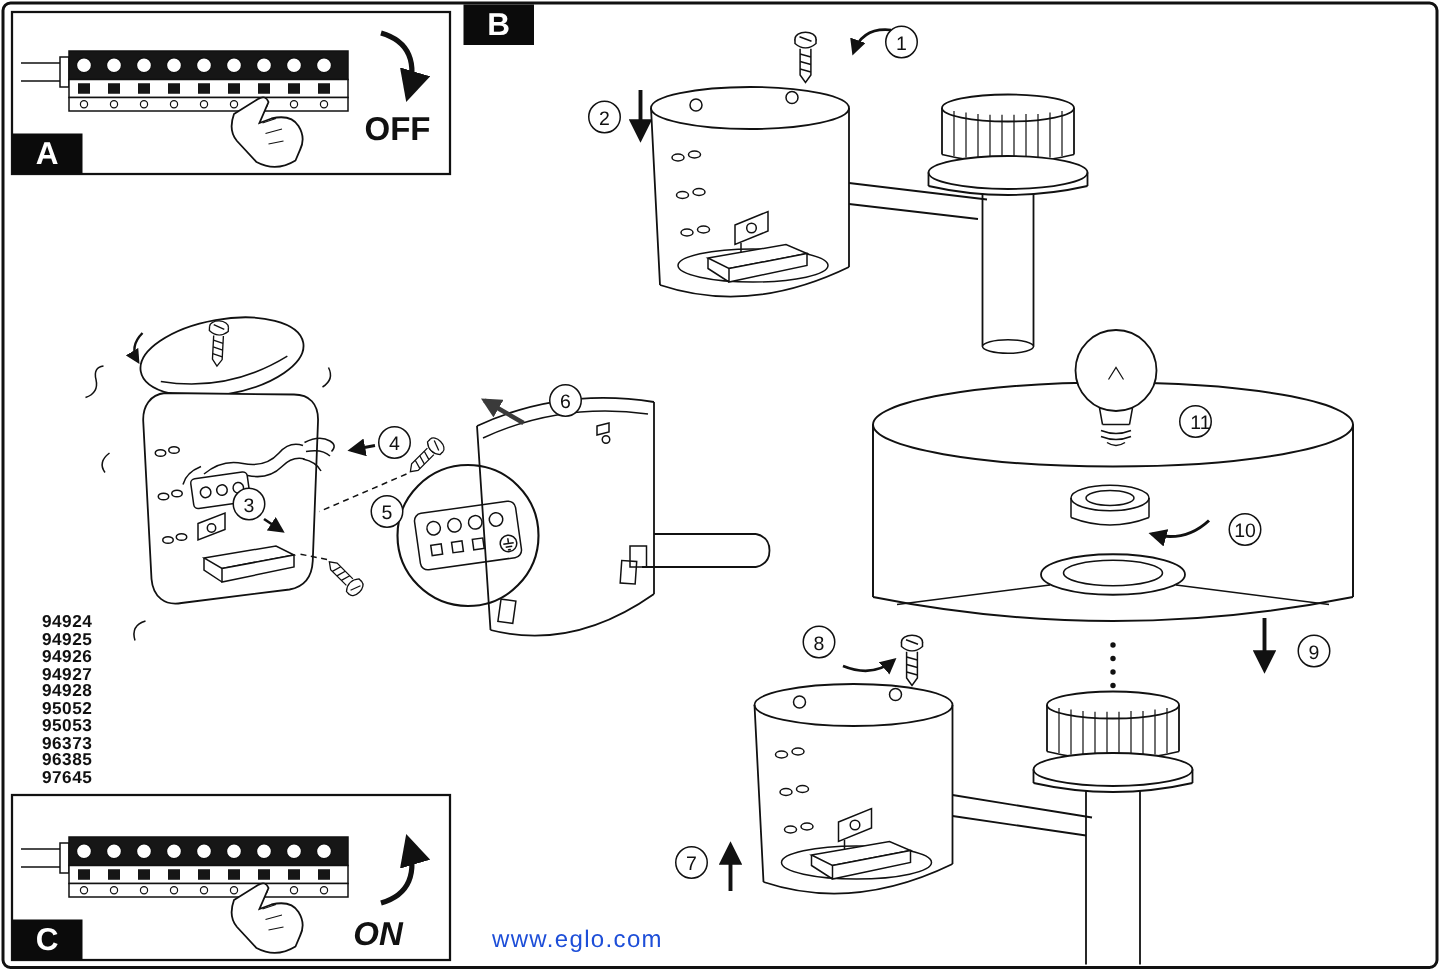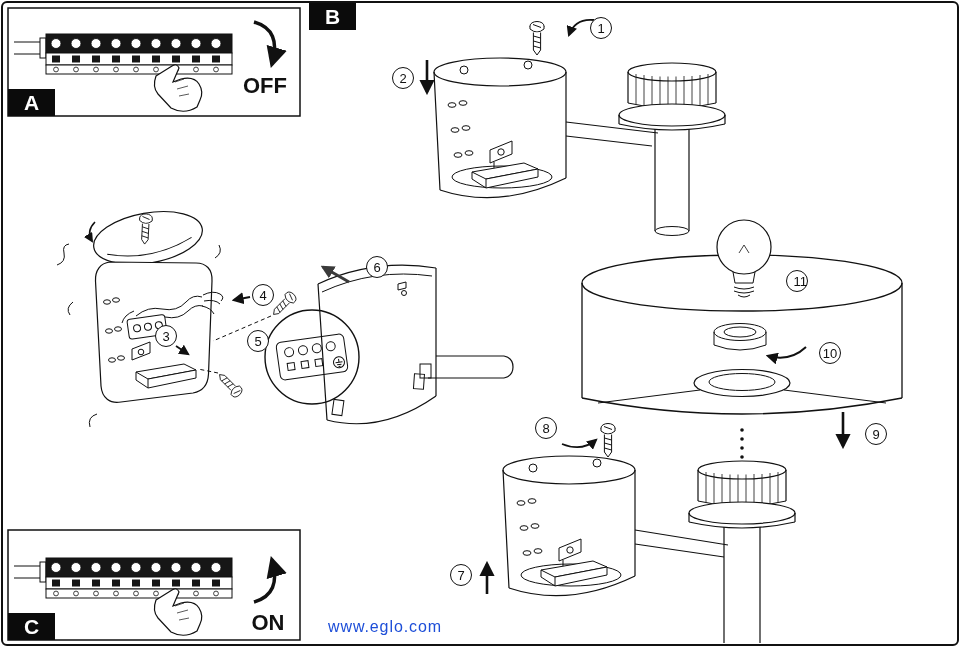--- a/index.html
+++ b/index.html
@@ -274,21 +274,21 @@
   <span>A</span>
 </div>
 <div class="label-box" style="left:309px; top:3px;">
   <span>B</span>
 </div>
 <div class="label-box" style="left:8px; top:613px;">
   <span>C</span>
 </div>
 
 <div class="onoff" style="left:234px; top:73px; width:62px;">OFF</div>
-<div class="onoff" style="left:240px; top:610px; width:56px;">ON</div>
+<div class="onoff" style="left:224px; top:610px; width:56px;font-style:italic;">ON</div>
 
 <div class="step" style="left:590px; top:17px;">
       <span>1</span>
     </div>
 <div class="step" style="left:392px; top:67px;">
       <span>2</span>
     </div>
 <div class="step" style="left:155px; top:325px;">
       <span>3</span>
     </div>
@@ -310,16 +310,28 @@
 <div class="step" style="left:865px; top:423px;">
       <span>9</span>
     </div>
 <div class="step" style="left:819px; top:342px;">
       <span>10</span>
     </div>
 <div class="step" style="left:786px; top:270px;justify-content:flex-end;">
       <span>11</span>
     </div>
 
+<div class="models">
+  <div>94924</div>
+  <div>94925</div>
+  <div>94926</div>
+  <div>94927</div>
+  <div>94928</div>
+  <div>95052</div>
+  <div>95053</div>
+  <div>96373</div>
+  <div>96385</div>
+  <div>97645</div>
+</div>
 
 <div class="site">www.eglo.com</div>
 
 </div>
 
 </body></html>

